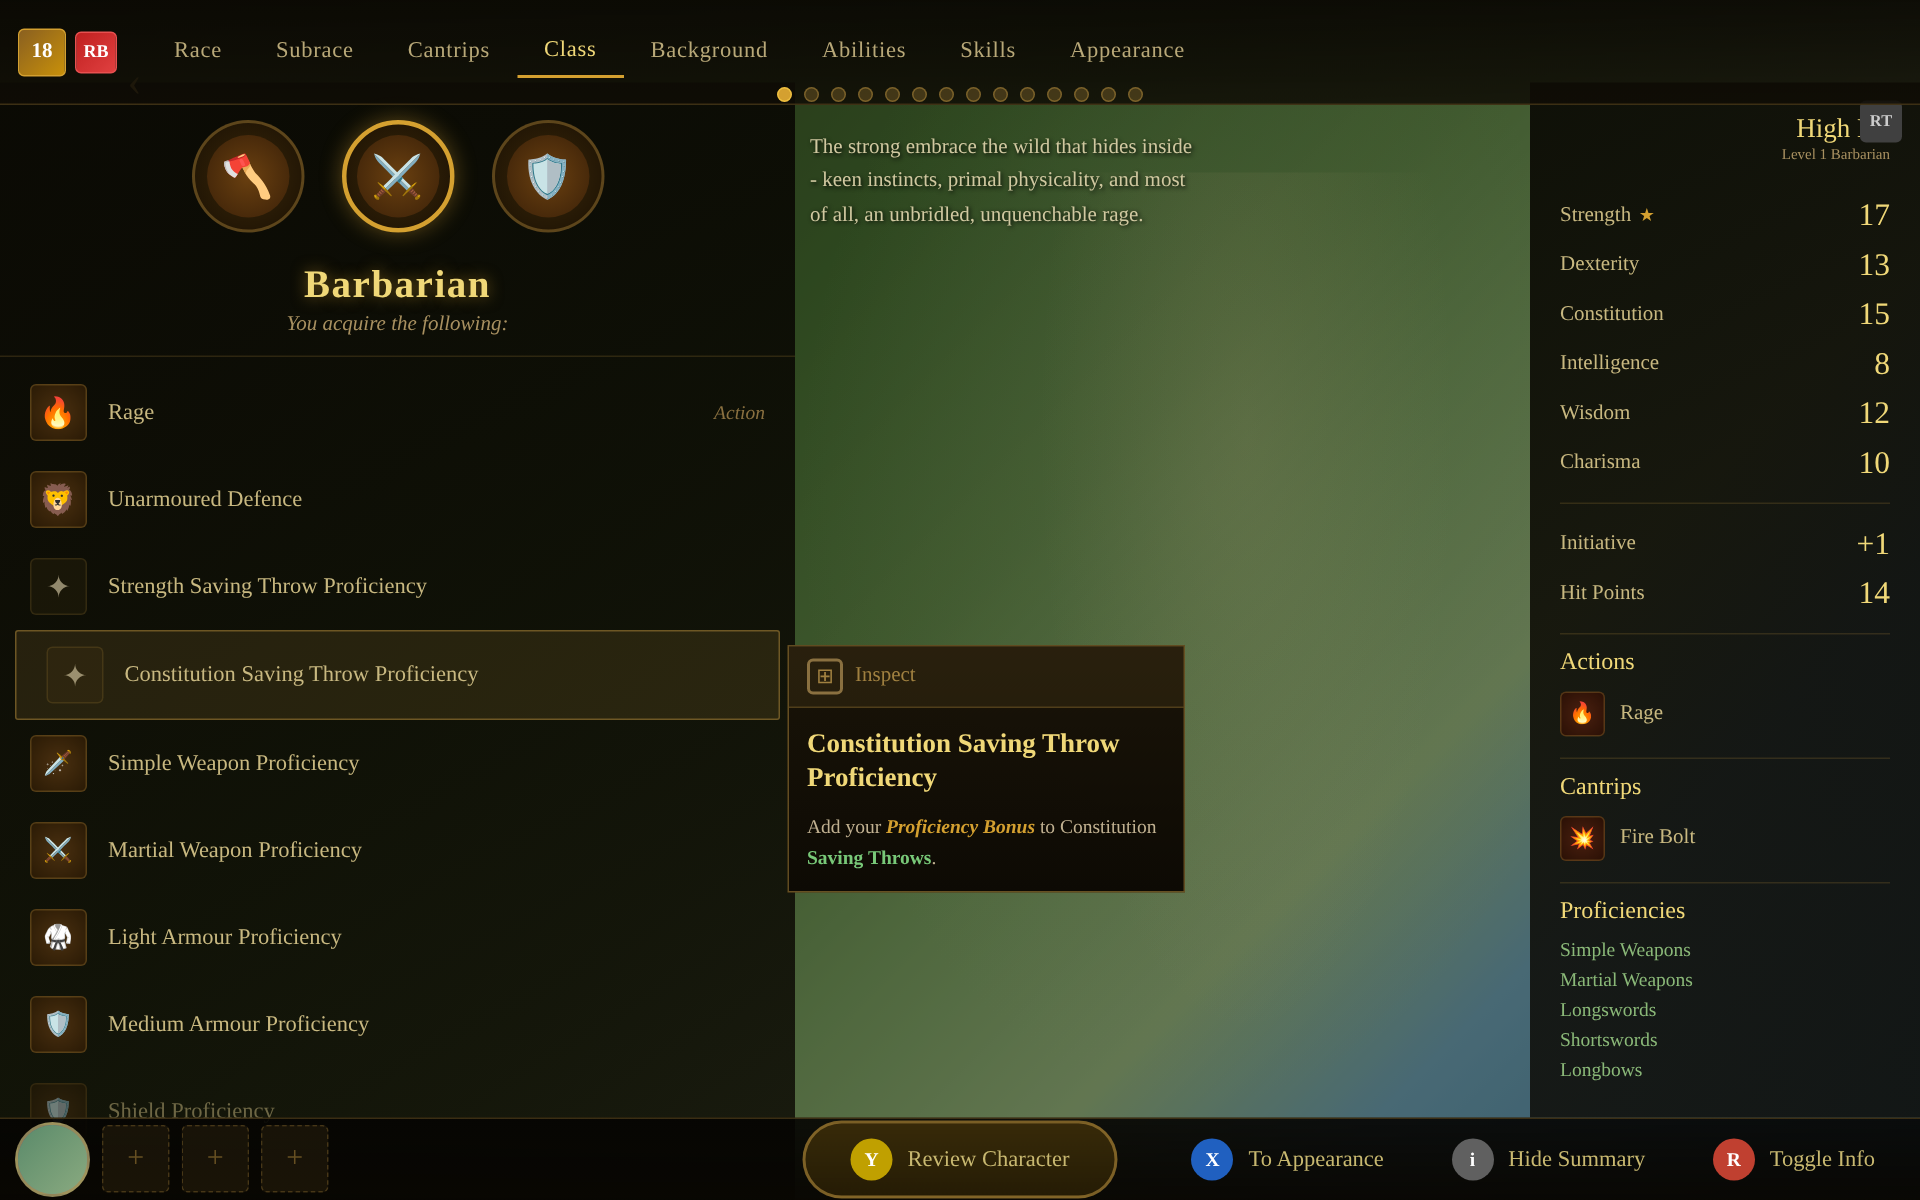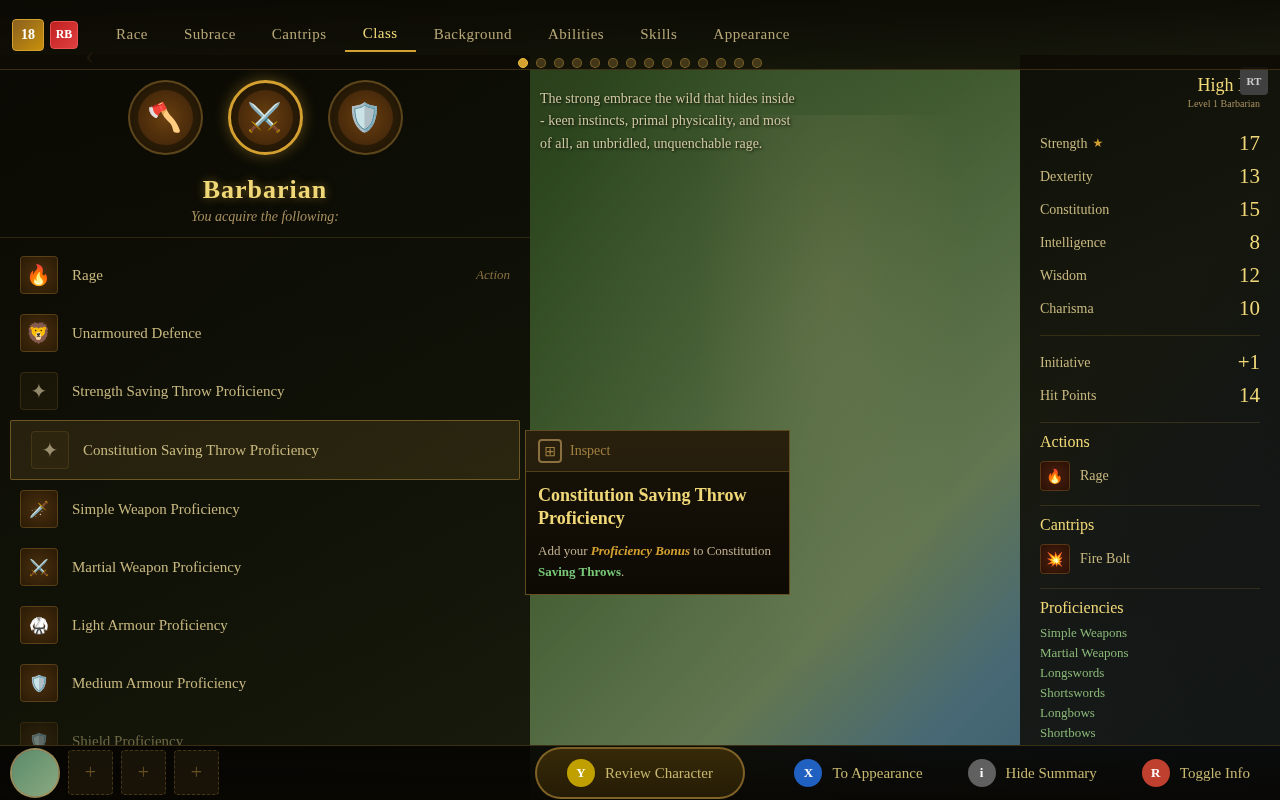--- a/index.html
+++ b/index.html
@@ -732,21 +732,20 @@
   </div>
 
   <div class="stat-divider"></div>
 
   <div class="section-label">Proficiencies</div>
   <div class="proficiency-item">Simple Weapons</div>
   <div class="proficiency-item">Martial Weapons</div>
   <div class="proficiency-item">Longswords</div>
   <div class="proficiency-item">Shortswords</div>
   <div class="proficiency-item">Longbows</div>
-  <div class="proficiency-item">Shortbows</div>
 </div>
 
 <div class="bottom-bar">
 
   <div class="slot-icons">
     <div class="slot-icon main-avatar">
       <div style="width:100%;height:100%;background:linear-gradient(135deg,#5a8a6a,#8aaa80);border-radius:50%;"></div>
     </div>
     <div class="slot-icon plus-slot">+</div>
     <div class="slot-icon plus-slot">+</div>

